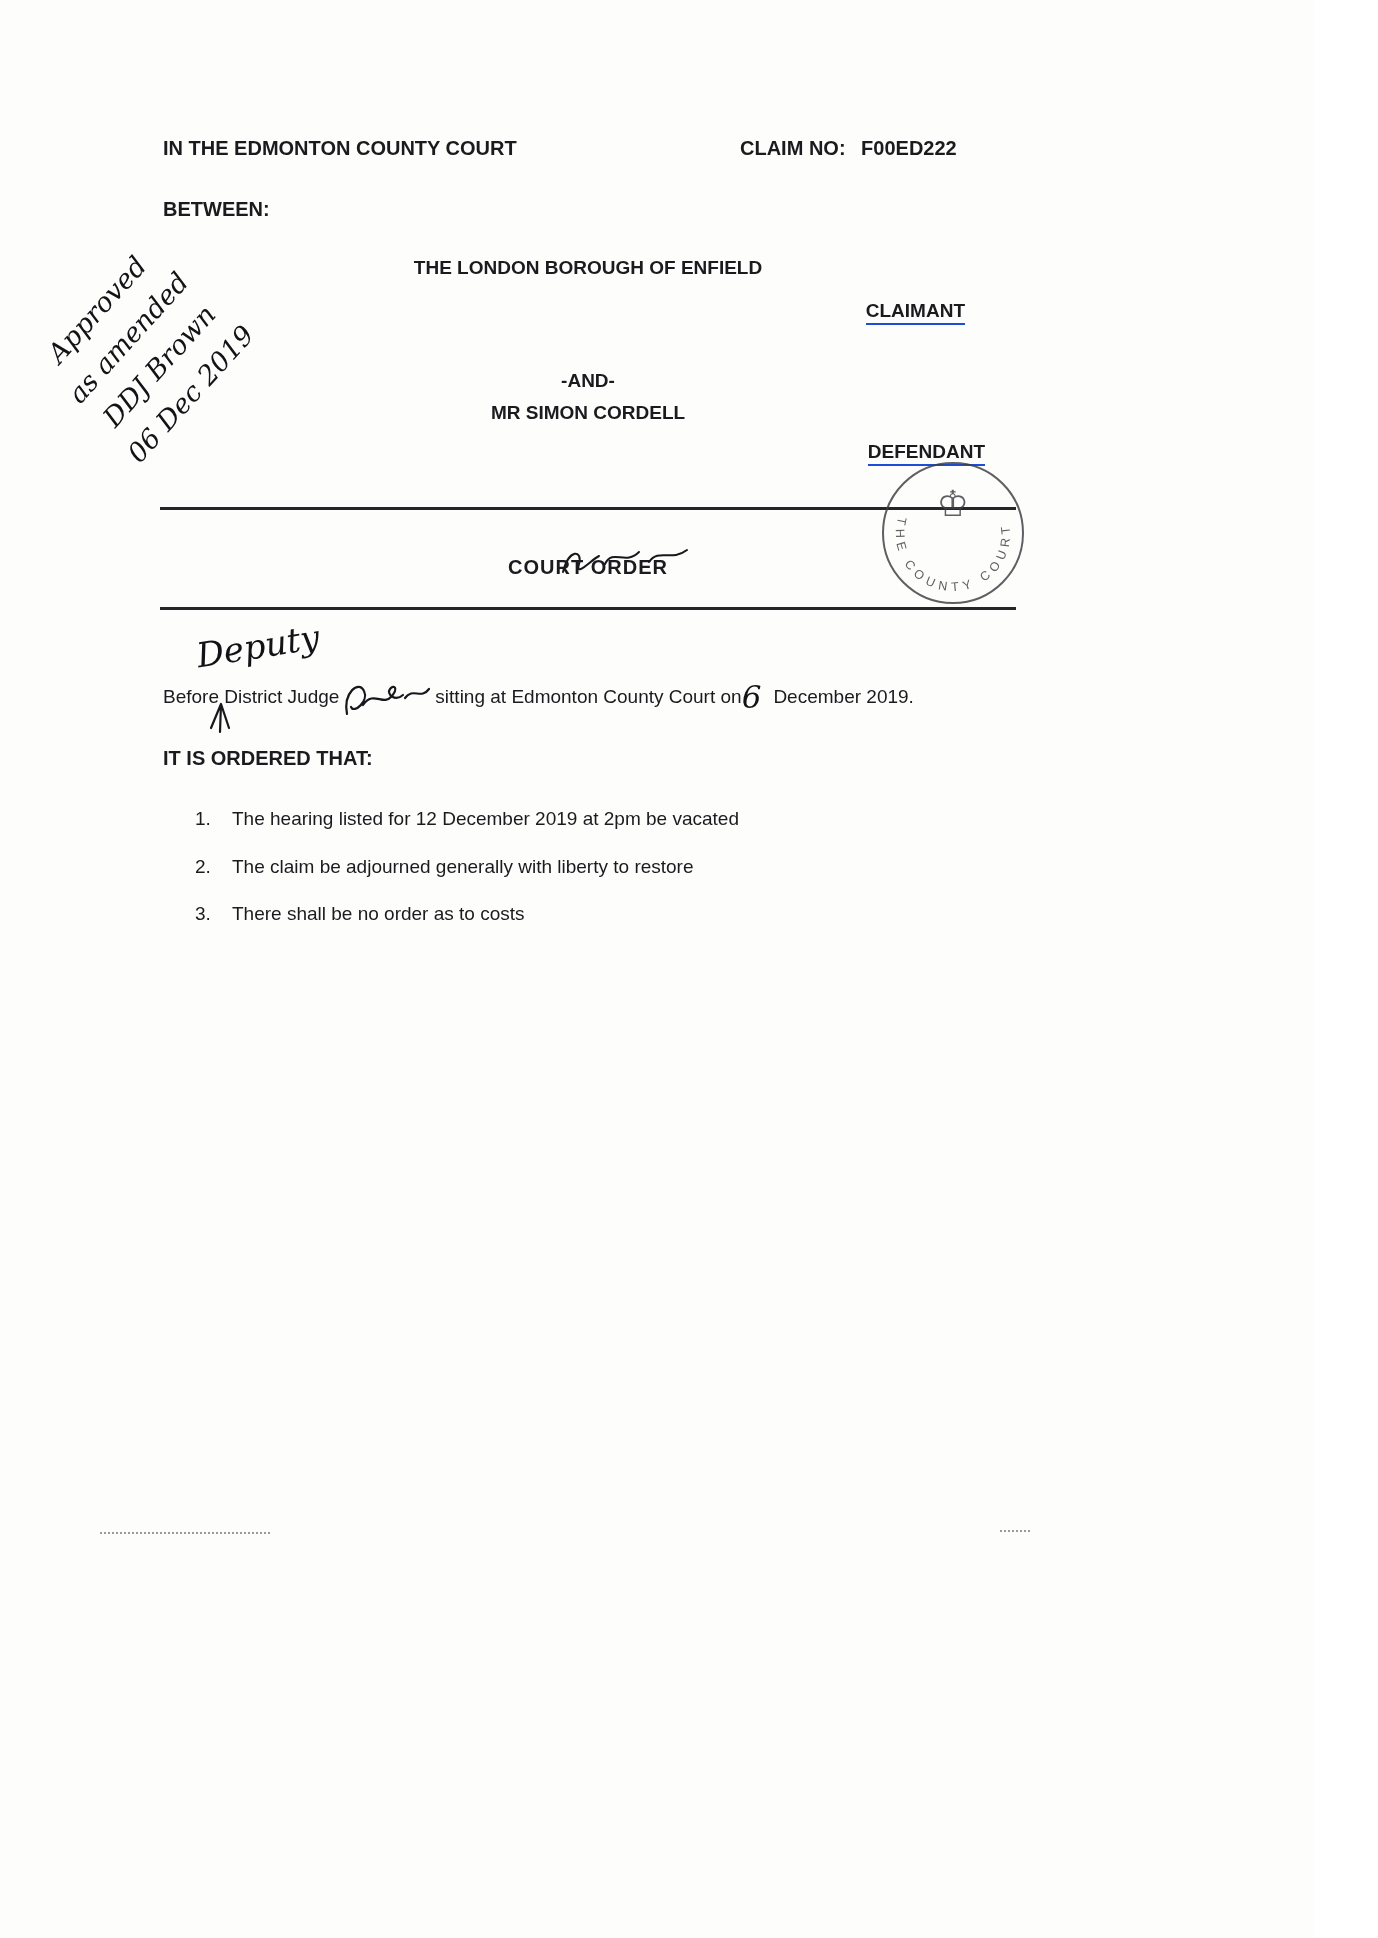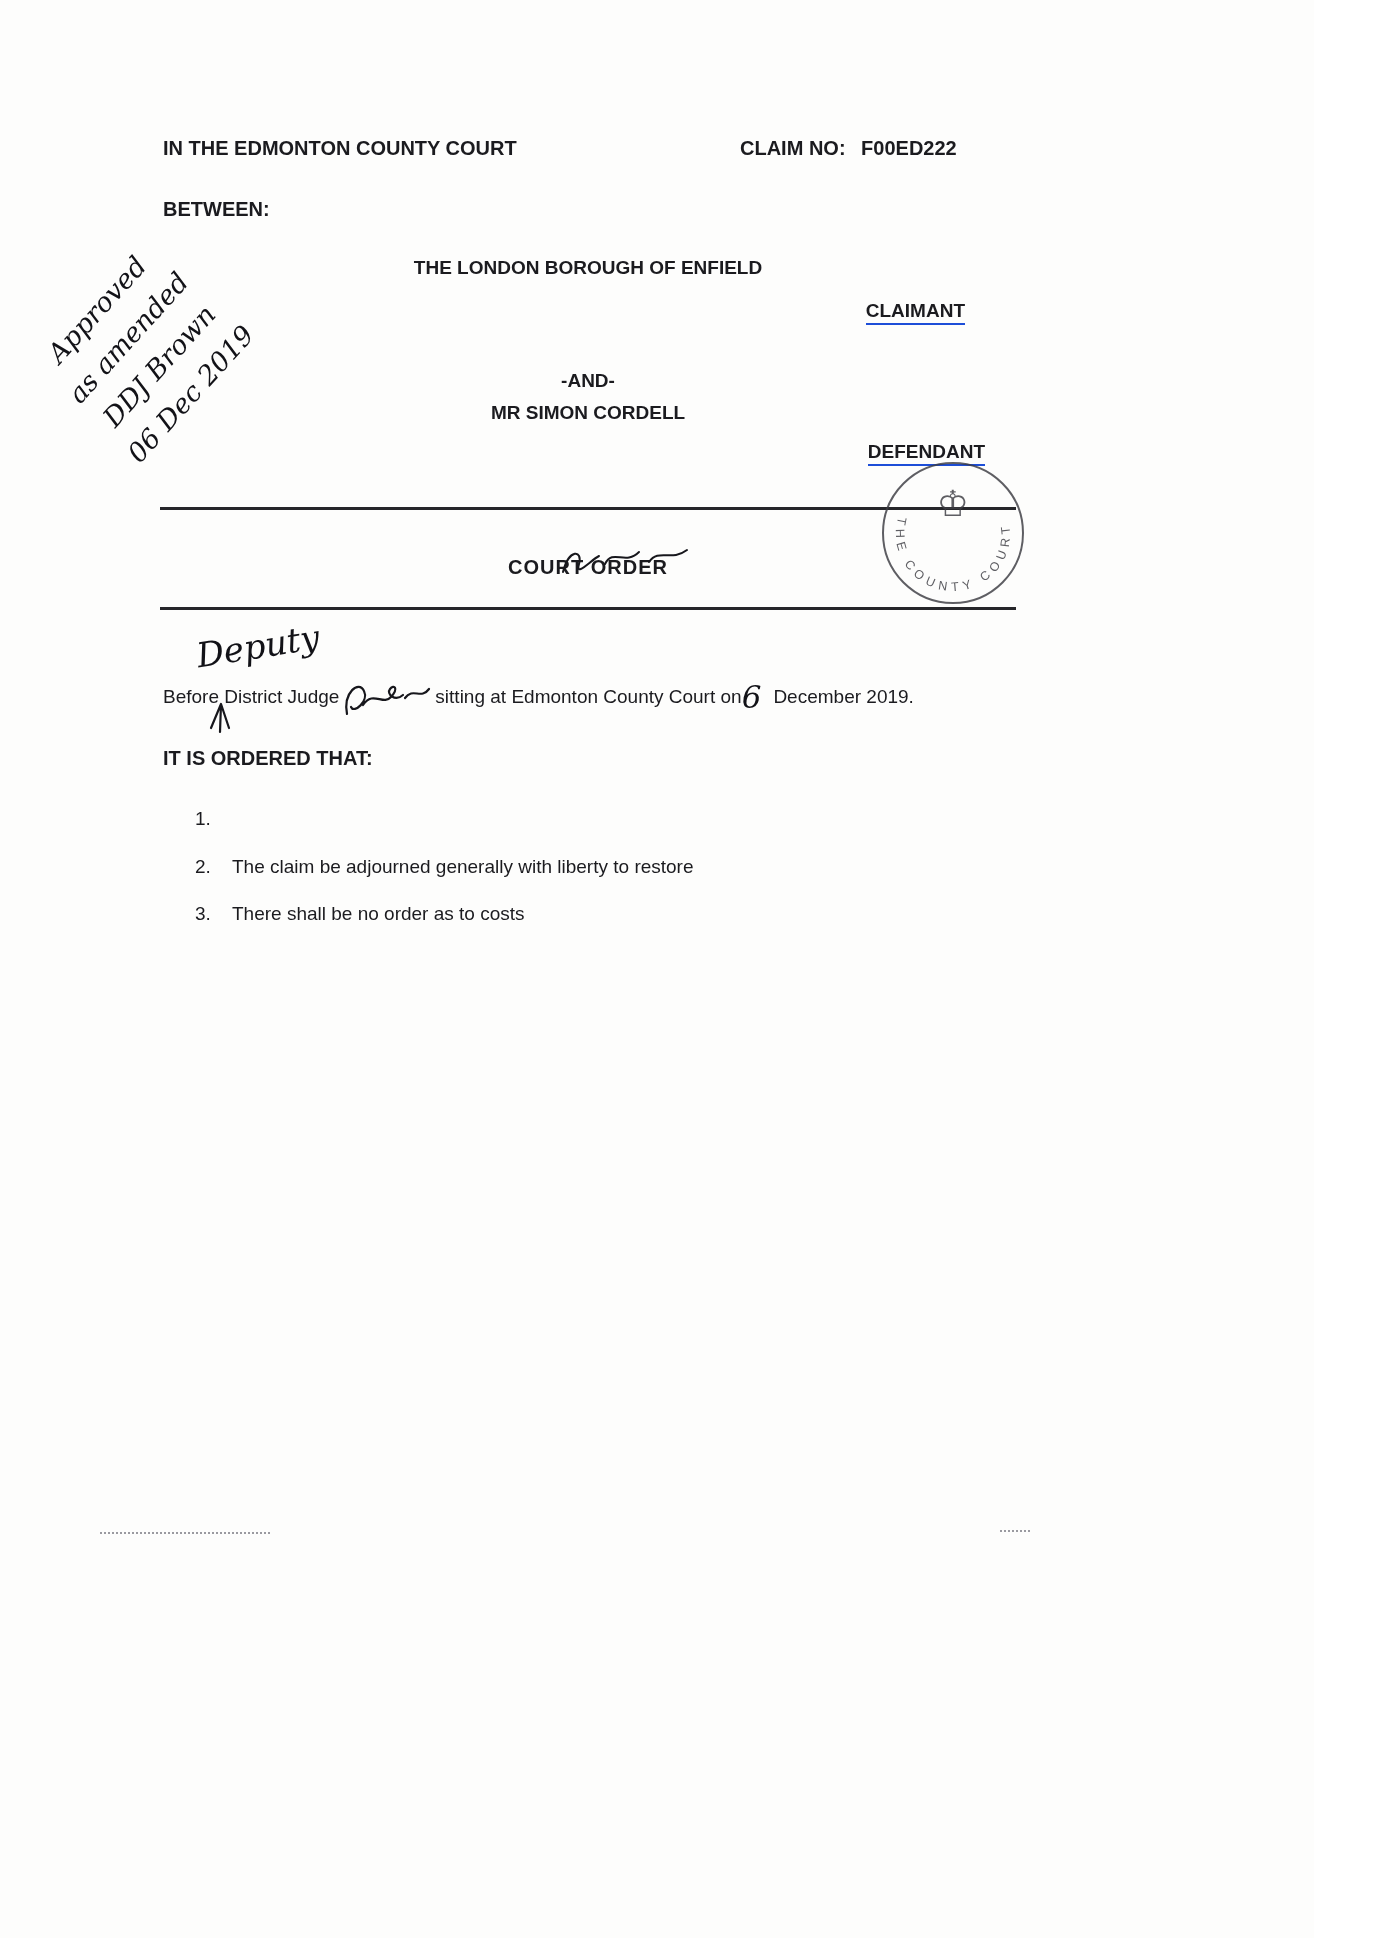--- a/index.html
+++ b/index.html
@@ -83,20 +83,21 @@
     </svg>
     <span>sitting at Edmonton County Court on</span>
     <span class="hand" style="font-size:31px;line-height:24px;">6</span>
     <span style="margin-left:12px;">December 2019.</span>
   </div>
 
   <div class="abs b fs20" style="left:163px;top:747px;">IT IS ORDERED THAT:</div>
 
   <div class="abs order-row" style="left:195px;top:808px;width:720px;">
     <span class="order-num">1.</span>
+    <span>The hearing listed for 12 December 2019 at 2pm be vacated</span>
   </div>
   <div class="abs order-row" style="left:195px;top:856px;width:720px;">
     <span class="order-num">2.</span>
     <span>The claim be adjourned generally with liberty to restore</span>
   </div>
   <div class="abs order-row" style="left:195px;top:903px;width:720px;">
     <span class="order-num">3.</span>
     <span>There shall be no order as to costs</span>
   </div>
 

